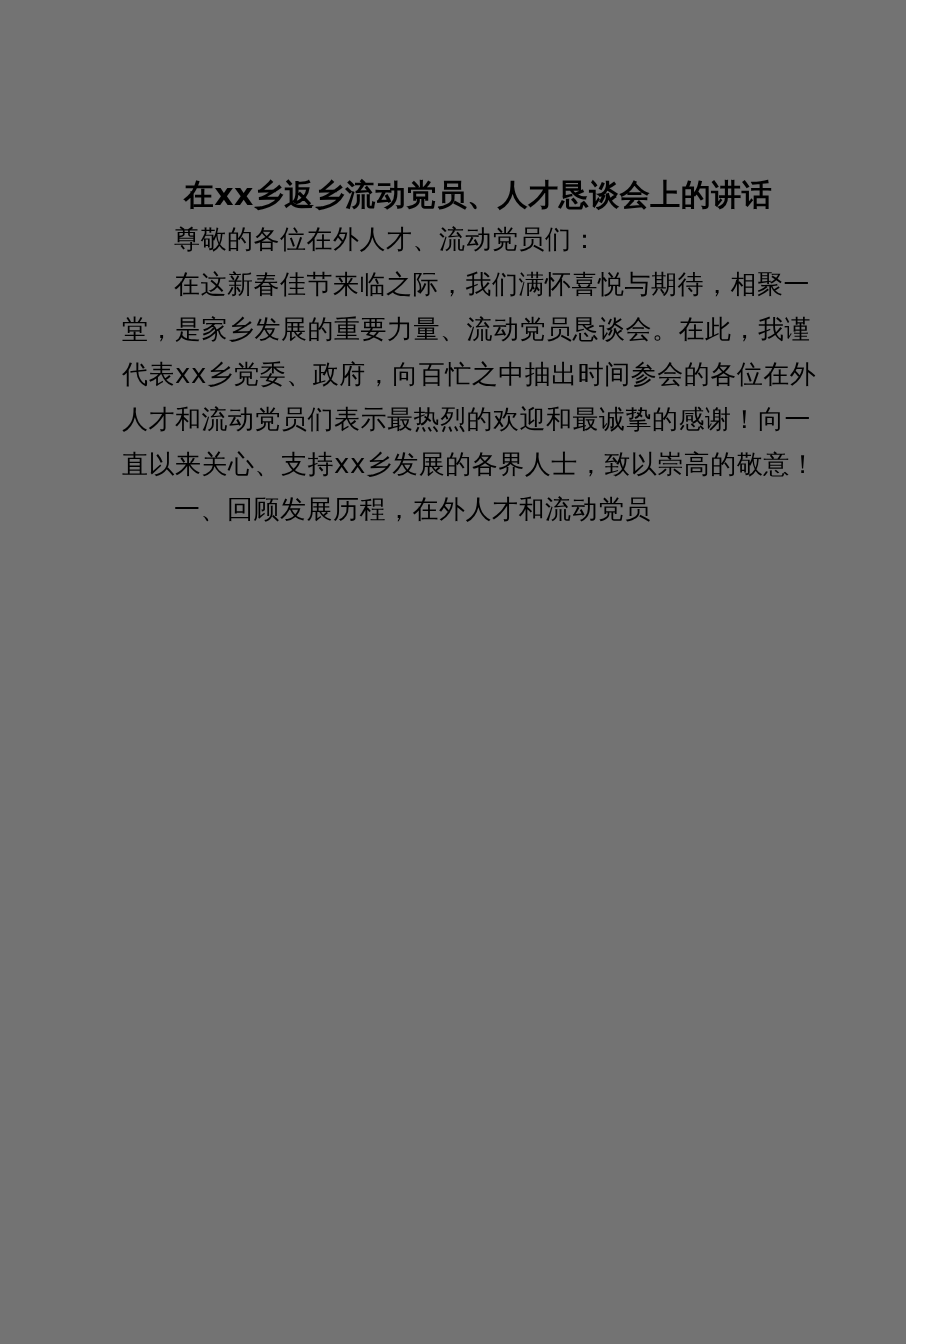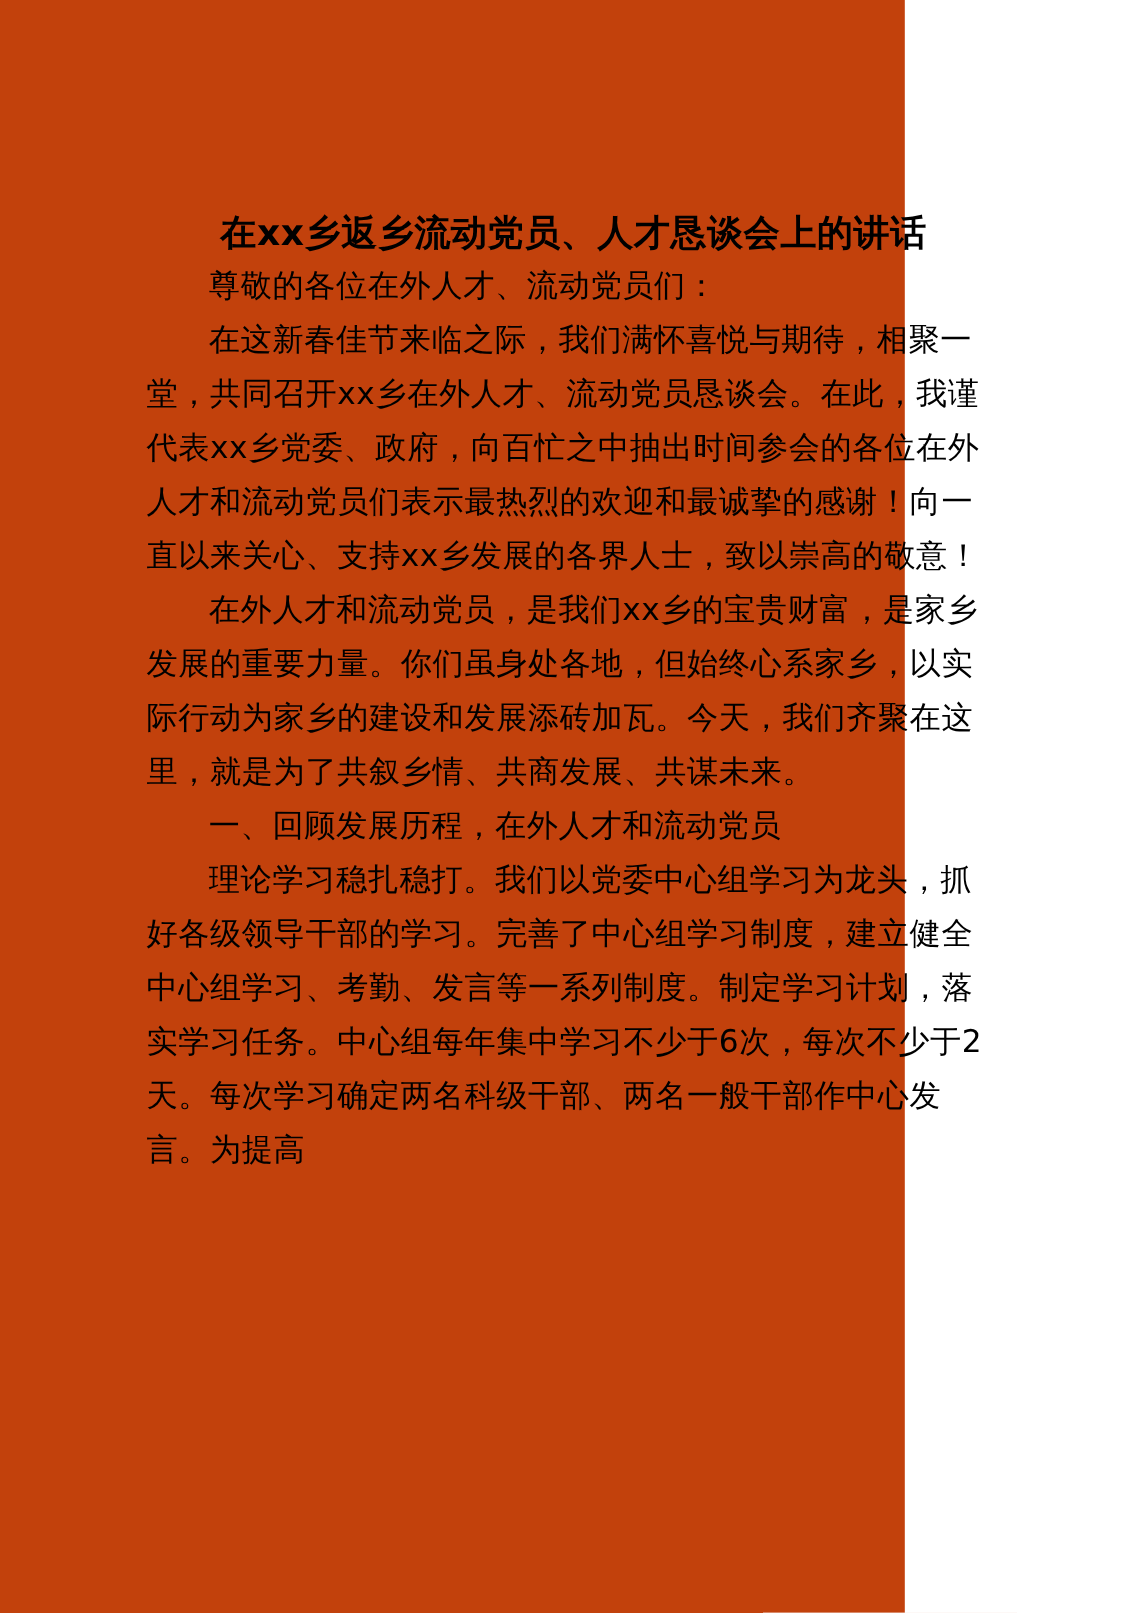--- a/index.html
+++ b/index.html
@@ -9,23 +9,23 @@
   }
   body {
     width: 950px;
     height: 1344px;
     font-family: "DejaVu Sans", "Liberation Sans", sans-serif;
     color: #000000;
     overflow: hidden;
   }
   .page {
     position: relative;
-    width: 754px;
+    width: 906px;
     height: 1344px;
-    background: #c2410c;
+    background: #737373;
   }
   .doc-content {
     position: absolute;
     left: 122px;
     top: 172px;
     width: 712px;
   }
   .doc-title {
     margin: 0;
     font-size: 30px;
@@ -48,18 +48,16 @@
     font-weight: 500;
   }
 </style>
 </head>
 <body>
 
 <div class="page">
   <div class="doc-content">
     <h1 class="doc-title">在xx乡返乡流动党员、人才恳谈会上的讲话</h1>
     <p class="para">尊敬的各位在外人才、流动党员们：</p>
-    <p class="para">在这新春佳节来临之际，我们满怀喜悦与期待，相聚一堂，共同召开xx乡在外人才、流动党员恳谈会。在此，我谨代表xx乡党委、政府，向百忙之中抽出时间参会的各位在外人才和流动党员们表示最热烈的欢迎和最诚挚的感谢！向一直以来关心、支持xx乡发展的各界人士，致以崇高的敬意！</p>
-    <p class="para">在外人才和流动党员，是我们xx乡的宝贵财富，是家乡发展的重要力量。你们虽身处各地，但始终心系家乡，以实际行动为家乡的建设和发展添砖加瓦。今天，我们齐聚在这里，就是为了共叙乡情、共商发展、共谋未来。</p>
+    <p class="para">在这新春佳节来临之际，我们满怀喜悦与期待，相聚一堂，是家乡发展的重要力量、流动党员恳谈会。在此，我谨代表xx乡党委、政府，向百忙之中抽出时间参会的各位在外人才和流动党员们表示最热烈的欢迎和最诚挚的感谢！向一直以来关心、支持xx乡发展的各界人士，致以崇高的敬意！</p>
     <p class="para section-heading">一、回顾发展历程，在外人才和流动党员</p>
-    <p class="para">理论学习稳扎稳打。我们以党委中心组学习为龙头，抓好各级领导干部的学习。完善了中心组学习制度，建立健全中心组学习、考勤、发言等一系列制度。制定学习计划，落实学习任务。中心组每年集中学习不少于6次，每次不少于2天。每次学习确定两名科级干部、两名一般干部作中心发言。为提高</p>
   </div>
 </div>
 
 </body></html>

